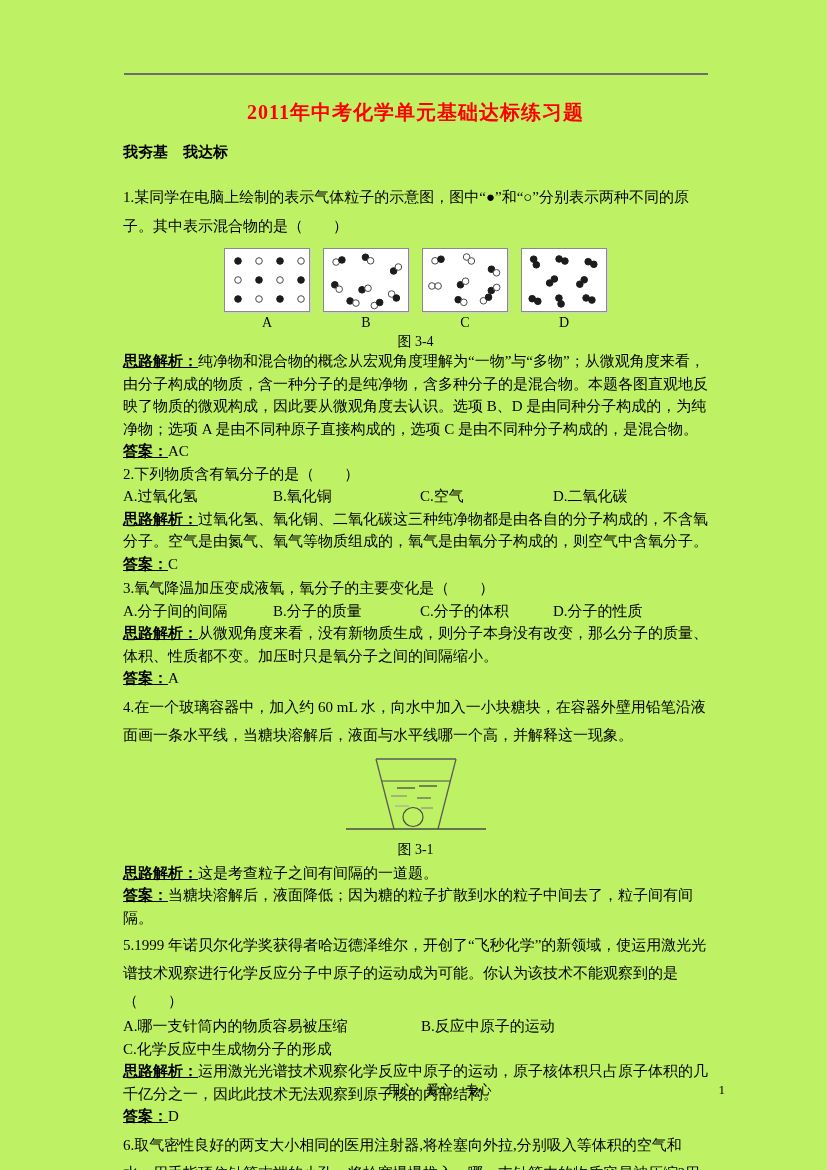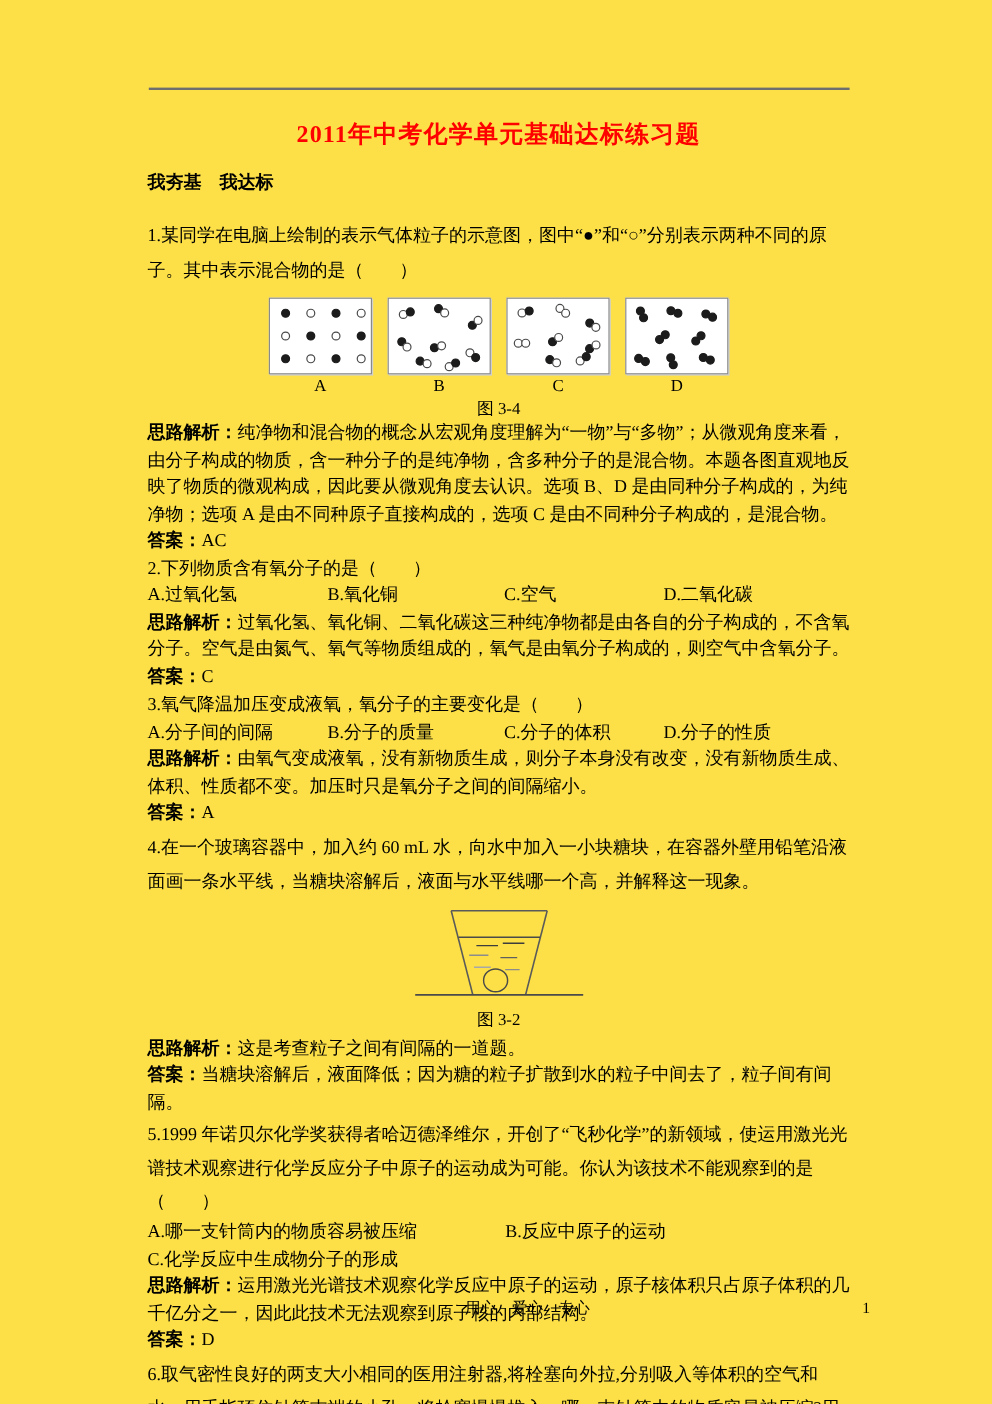--- a/index.html
+++ b/index.html
@@ -1,27 +1,27 @@
 <!DOCTYPE html>
 <html><head>
 <meta charset="utf-8">
 <style>
   html,body{margin:0;padding:0;background:#fff;}
-  .page{position:relative;width:827px;height:1170px;background:#fde047;overflow:hidden;
+  .page{position:relative;width:827px;height:1170px;background:#bef264;overflow:hidden;
         font-family:"Liberation Serif","DejaVu Serif",serif;color:#000;}
   .header-rule{position:absolute;left:124px;top:73px;width:584px;height:0;
                border-top:2px solid #6e6e6e;}
   .content{position:absolute;left:123px;top:75px;width:585px;}
   .title{color:#ff0000;font-weight:bold;font-size:20px;line-height:30px;
          text-align:center;margin:22px 0 0 0;letter-spacing:1px;}
   .section-heading{font-weight:bold;font-size:15px;margin-top:16px;}
   p{margin:0;font-size:15px;}
   .stem{line-height:29px;margin-top:21px;}
   .para{line-height:22.5px;}
-  .lbl{font-weight:bold;}
+  .lbl{font-weight:bold;text-decoration:underline;}
   .options-row{display:flex;font-size:15px;line-height:22.5px;}
   .options-row .o1{width:150px;}
   .options-row .o2{width:147px;}
   .options-row .o3{width:133px;}
   .options-grid{display:grid;grid-template-columns:298px auto;font-size:15px;line-height:22.5px;}
   .pfigure{margin-top:7px;text-align:center;}
   .pbox-row{display:flex;justify-content:center;gap:13px;}
   .pbox-cell{text-align:center;}
   .pbox{display:block;border:1px solid #8a8a8a;background:#fff;box-shadow:1px 1px 0 #cfcfcf;}
   .pbox-label{font-size:14px;line-height:17px;margin-top:2px;}
@@ -146,41 +146,41 @@
     <p class="para"><b class="lbl">思路解析：</b><span>过氧化氢、氧化铜、二氧化碳这三种纯净物都是由各自的分子构成的，不含氧分子。空气是由氮气、氧气等物质组成的，氧气是由氧分子构成的，则空气中含氧分子。</span></p>
     <p class="para"><b class="lbl">答案：</b><span>C</span></p>
 
     <p class="para" style="margin-top:2px;">3.氧气降温加压变成液氧，氧分子的主要变化是（　　）</p>
     <div class="options-row">
       <span class="o1">A.分子间的间隔</span>
       <span class="o2">B.分子的质量</span>
       <span class="o3">C.分子的体积</span>
       <span class="o4">D.分子的性质</span>
     </div>
-    <p class="para"><b class="lbl">思路解析：</b><span>由氧气变成液氧，没有新物质生成，则分子本身没有改变，没有新物质生成、体积、性质都不变。加压时只是氧分子之间的间隔缩小。</span></p>
+    <p class="para"><b class="lbl">思路解析：</b><span>从微观角度来看，没有新物质生成，则分子本身没有改变，那么分子的质量、体积、性质都不变。加压时只是氧分子之间的间隔缩小。</span></p>
     <p class="para"><b class="lbl">答案：</b><span>A</span></p>
 
     <p class="stem" style="line-height:28px;margin-top:3px;">4.在一个玻璃容器中，加入约 60 mL 水，向水中加入一小块糖块，在容器外壁用铅笔沿液面画一条水平线，当糖块溶解后，液面与水平线哪一个高，并解释这一现象。</p>
 
     <div class="beaker-figure">
       <svg width="170" height="80" viewBox="0 0 170 80">
         <line x1="45" y1="4" x2="125" y2="4" stroke="#5a5a5a" stroke-width="1.3"></line>
         <line x1="45" y1="4" x2="63" y2="74" stroke="#5a5a5a" stroke-width="1.3"></line>
         <line x1="125" y1="4" x2="107" y2="74" stroke="#5a5a5a" stroke-width="1.3"></line>
         <line x1="51" y1="26" x2="119" y2="26" stroke="#4a4a4a" stroke-width="1.2"></line>
         <line x1="66" y1="33" x2="84" y2="33" stroke="#3d3d3d" stroke-width="1.2"></line>
         <line x1="88" y1="31" x2="106" y2="31" stroke="#3d3d3d" stroke-width="1.2"></line>
         <line x1="60" y1="41" x2="76" y2="41" stroke="#8c8c8c" stroke-width="1.2"></line>
         <line x1="86" y1="43" x2="100" y2="43" stroke="#5f5f5f" stroke-width="1.2"></line>
         <line x1="64" y1="51" x2="78" y2="51" stroke="#a8a8a8" stroke-width="1.2"></line>
         <line x1="90" y1="53" x2="102" y2="53" stroke="#8c8c8c" stroke-width="1.2"></line>
         <ellipse cx="82" cy="62" rx="10" ry="9.5" fill="none" stroke="#4a4a4a" stroke-width="1.2"></ellipse>
         <line x1="15" y1="74" x2="155" y2="74" stroke="#4a4a4a" stroke-width="1.4"></line>
       </svg>
-      <div class="figure-caption">图 3-2</div>
+      <div class="figure-caption">图 3-1</div>
     </div>
 
     <p class="para" style="margin-top:4px;"><b class="lbl">思路解析：</b><span>这是考查粒子之间有间隔的一道题。</span></p>
     <p class="para"><b class="lbl">答案：</b><span>当糖块溶解后，液面降低；因为糖的粒子扩散到水的粒子中间去了，粒子间有间隔。</span></p>
 
     <p class="stem" style="line-height:28px;margin-top:2px;">5.1999 年诺贝尔化学奖获得者哈迈德泽维尔，开创了“飞秒化学”的新领域，使运用激光光谱技术观察进行化学反应分子中原子的运动成为可能。你认为该技术不能观察到的是（　　）</p>
     <div class="options-grid">
       <span>A.哪一支针筒内的物质容易被压缩</span>
       <span>B.反应中原子的运动</span>
       <span>C.化学反应中生成物分子的形成</span>

